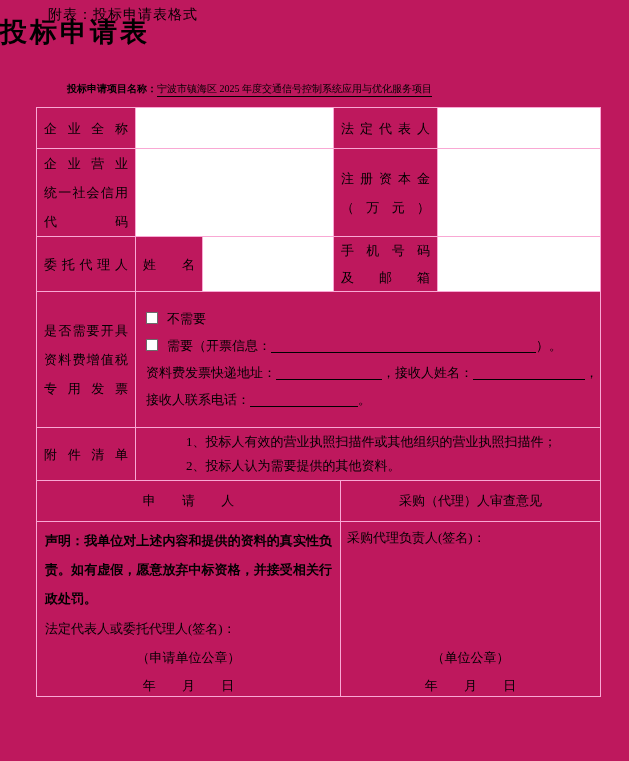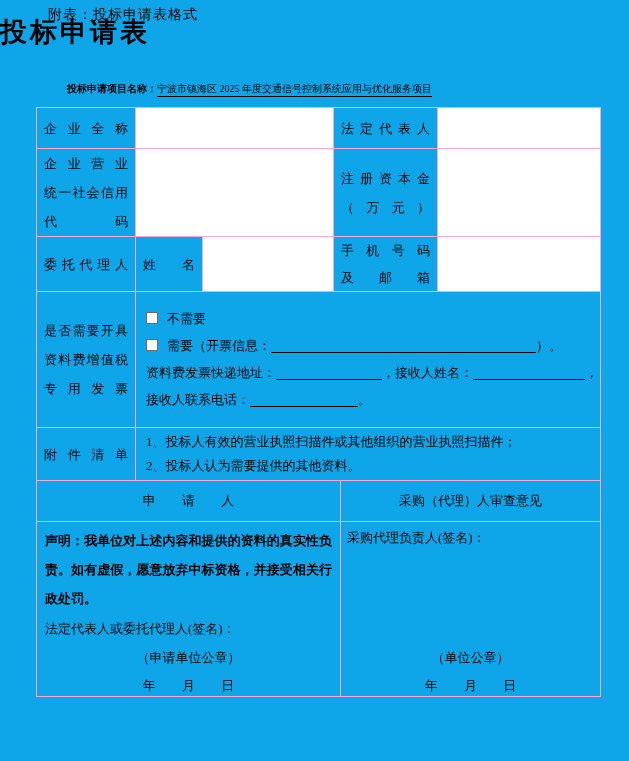--- a/index.html
+++ b/index.html
@@ -1,18 +1,18 @@
 <!DOCTYPE html>
 <html lang="zh"><head>
 <meta charset="utf-8">
 <style>
   * { margin:0; padding:0; box-sizing:border-box; }
   html,body { background:#ffffff; }
   .page {
-    position:relative; width:629px; height:761px; background:#0ea5e9;
+    position:relative; width:629px; height:761px; background:#be185d;
     font-family:"Liberation Serif","DejaVu Serif",serif; color:#000;
     overflow:hidden;
   }
   .attachment-note { position:absolute; left:48px; top:6px; font-size:14px; letter-spacing:1px; }
   .doc-title { position:absolute; left:0; top:14px; width:100%; text-align:left;
     font-size:27px; font-weight:bold; letter-spacing:3px; }
   .project-line { position:absolute; left:67px; top:80px; font-size:10px; line-height:18px; white-space:nowrap; }
   .project-label { font-weight:bold; }
   .project-name { border-bottom:1px solid #000; padding-bottom:2px; }
 
@@ -29,21 +29,21 @@
   .tr5 { height:136px; } .tr6 { height:49px; } .tr7 { height:41px; } .tr8 { height:175px;margin-left:30px; }
 
   td.invoice-cell { padding:6px 10px; vertical-align:middle; }
   .inv-line { line-height:20px; margin:6px 0 7px 0; white-space:nowrap; }
   .checkbox { display:inline-block; width:12px; height:12px; border:1px solid #6b6b6b;
     background:#fff; vertical-align:-1px; margin-right:9px; }
   .blank { display:inline-block; border-bottom:1px solid #000; height:14px; vertical-align:-3px; }
   .bl-long { width:265px; } .bl-a { width:106px; } .bl-b { width:112px; } .bl-c { width:108px; }
 
   td.att-cell { padding:2px 10px; }
-  .att-line { line-height:24px; white-space:nowrap; }
+  .att-line { line-height:24px; white-space:nowrap;margin-left:40px; }
 
   td.center-hdr { text-align:center; }
   .spread { word-spacing:23px; }
 
   td.decl-cell { padding:4px 8px 0 8px; vertical-align:top; }
   .declaration { font-weight:bold; font-size:13px; line-height:29px; text-align:justify; }
   .sign-label { line-height:20px; margin-top:6px; }
   .seal-line { text-align:center; margin-top:10px; line-height:18px; }
   .date-line { text-align:center; margin-top:10px; line-height:18px; word-spacing:23px; }
 

